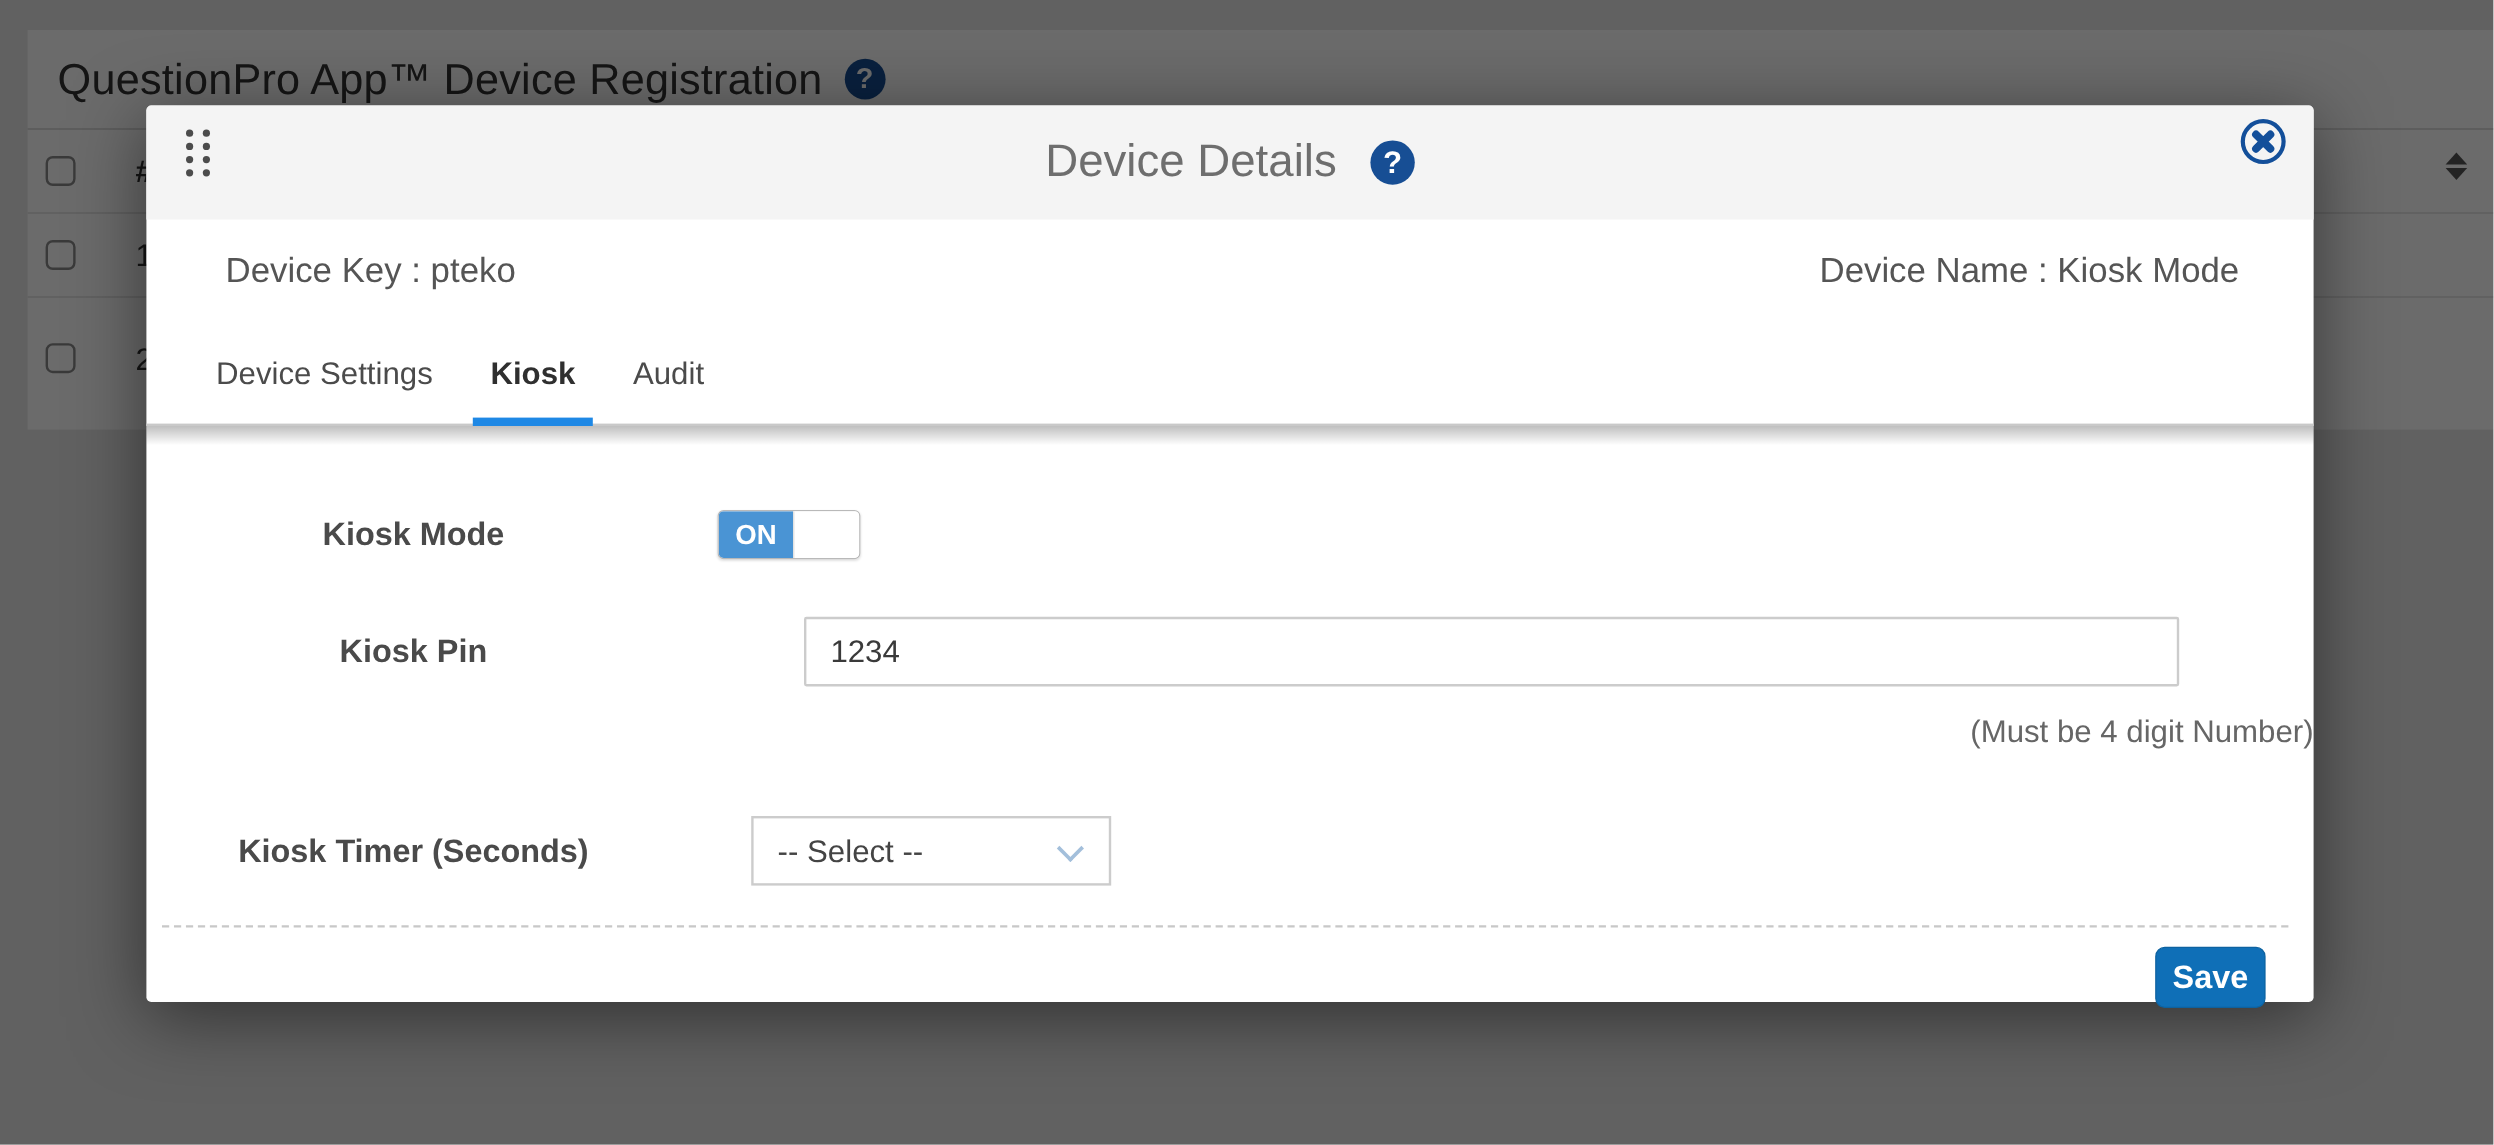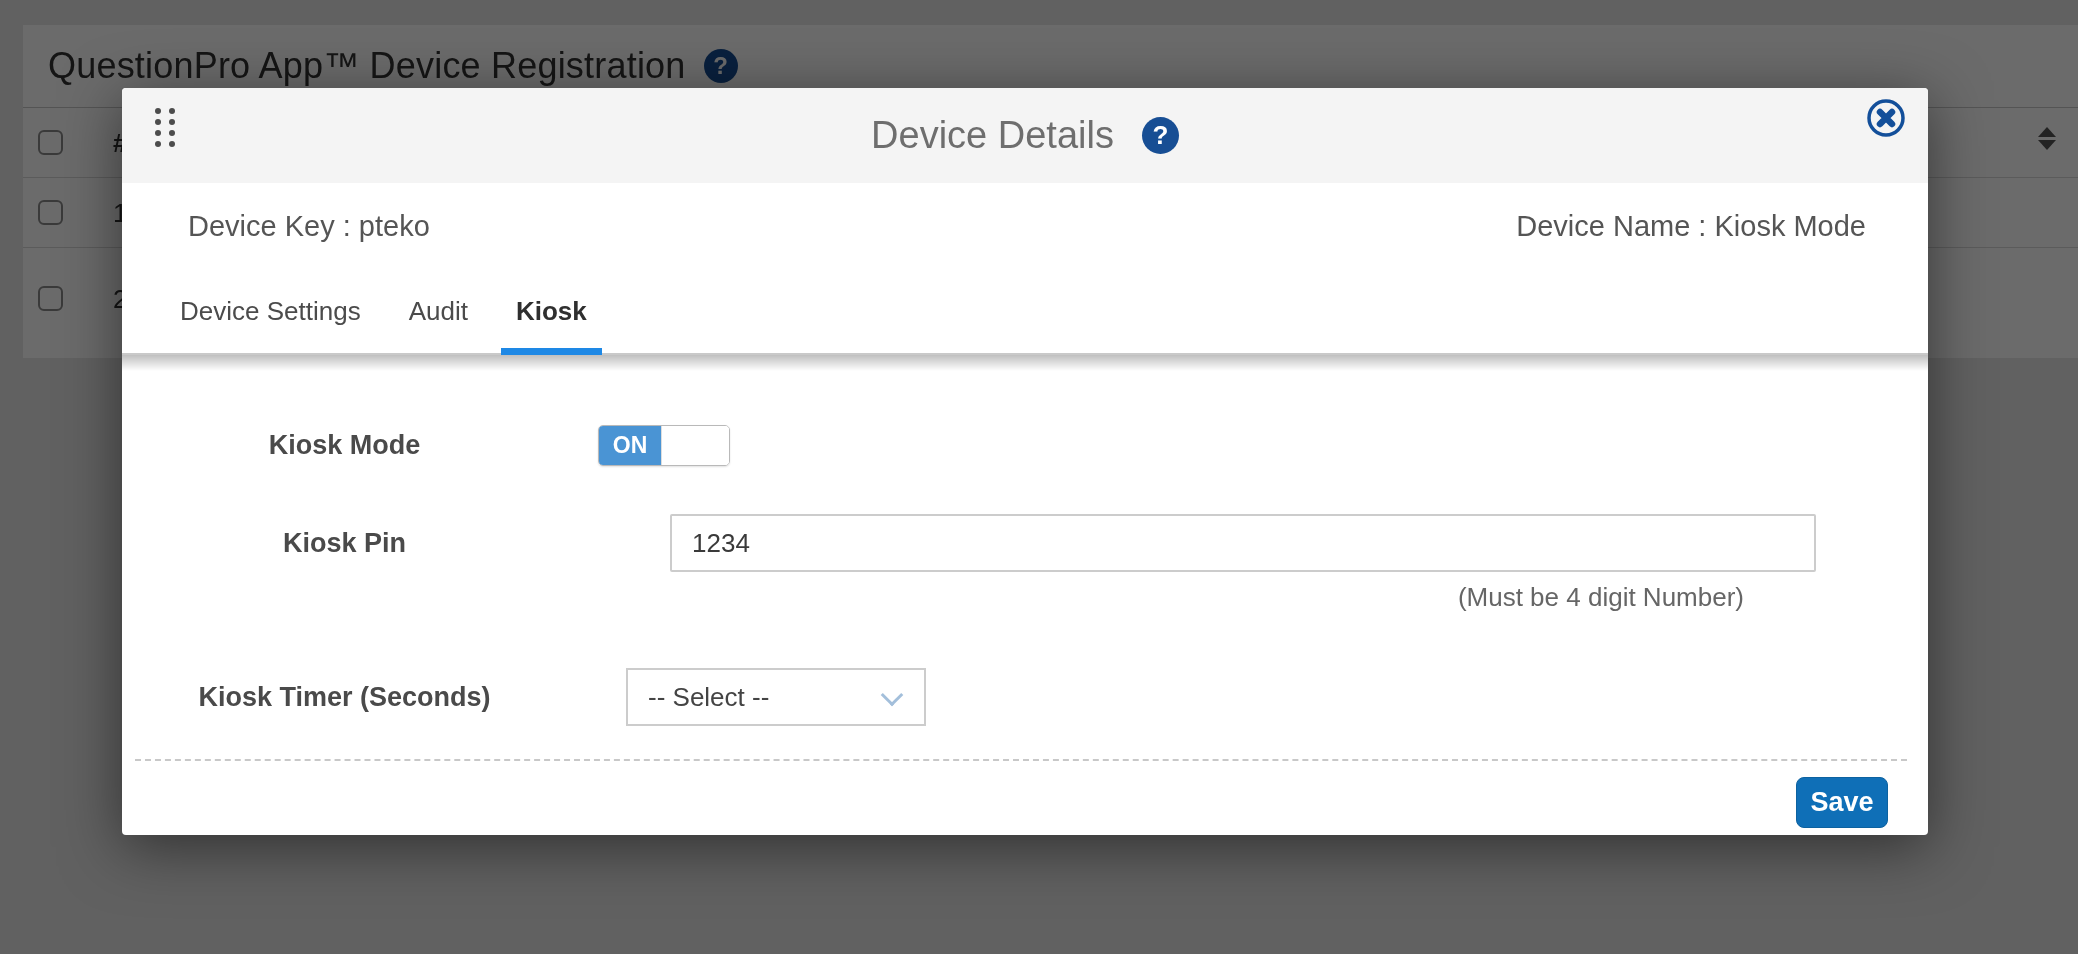--- a/index.html
+++ b/index.html
@@ -57,30 +57,30 @@
   .tab-shadow { height:16px; background:linear-gradient(to bottom, rgba(0,0,0,0.25), rgba(0,0,0,0)); }
 
   .form-row { display:flex; align-items:center; }
   .form-label { width:445px; text-align:center; padding-right:0; font-size:27px; font-weight:bold;
     color:#4a4a4a; }
   .field-gap { width:31px; flex:0 0 31px; }
   .row-mode { margin-top:54px; }
   .row-pin { margin-top:48px;gap:36px; }
   .row-timer { margin-top:55px;gap:14px; }
 
-  .toggle { display:flex; width:132px; height:41px; border:1px solid #b9b9b9; border-radius:5px;
+  .toggle { display:flex; width:119px; height:41px; border:1px solid #b9b9b9; border-radius:5px;
     overflow:hidden; cursor:pointer; box-shadow:0 1px 2px rgba(0,0,0,0.12);text-align:center; }
   .toggle-on { width:62px; background:#4a94d4; color:#fff; font-size:23px; font-weight:bold;
     display:flex; align-items:center; justify-content:center; }
   .toggle-knob { flex:1; background:#fff; border-left:1px solid #ddd; }
 
   .pin-input { width:1146px; height:58px; border:2px solid #ccc; border-radius:2px;
     font-size:26px; color:#3a3a3a; padding:0 20px;
     font-family:"Liberation Sans","DejaVu Sans",sans-serif; }
-  .hint-row { display:flex; margin-top:10px; }
+  .hint-row { display:flex; margin-top:22px;justify-content:flex-end; }
   .hint-spacer { width:476px; flex:0 0 476px; }
   .hint-text { width:1146px; text-align:right; font-size:26px; color:#666; }
 
   .select-box { position:relative; width:300px; height:58px; border:2px solid #ccc;
     background:#fff; display:flex; align-items:center; padding-left:20px; font-size:26px;
     color:#444; cursor:pointer; }
   .chevron { position:absolute; right:24px; top:17px; width:16px; height:16px;
     border-right:3px solid #a3bfdb; border-bottom:3px solid #a3bfdb; transform:rotate(45deg); }
 
   .dashed-divider { margin:33px 21px 0 13px; border-top:2px dashed #c8c8c8; }
@@ -142,22 +142,22 @@
       </button>
     </div>
 
     <div class="modal-sub">
       <span>Device Key : pteko</span>
       <span>Device Name : Kiosk Mode</span>
     </div>
 
     <div class="tabs-row">
       <div class="tab">Device Settings</div>
+      <div class="tab active">Kiosk</div>
       <div class="tab">Audit</div>
-      <div class="tab active">Kiosk</div>
     </div>
     <div class="tab-shadow"></div>
 
     <div class="form-row row-mode">
       <span class="form-label">Kiosk Mode</span>
       <span class="field-gap"></span>
       <div class="toggle">
         <span class="toggle-on">ON</span>
         <span class="toggle-knob"></span>
       </div>

